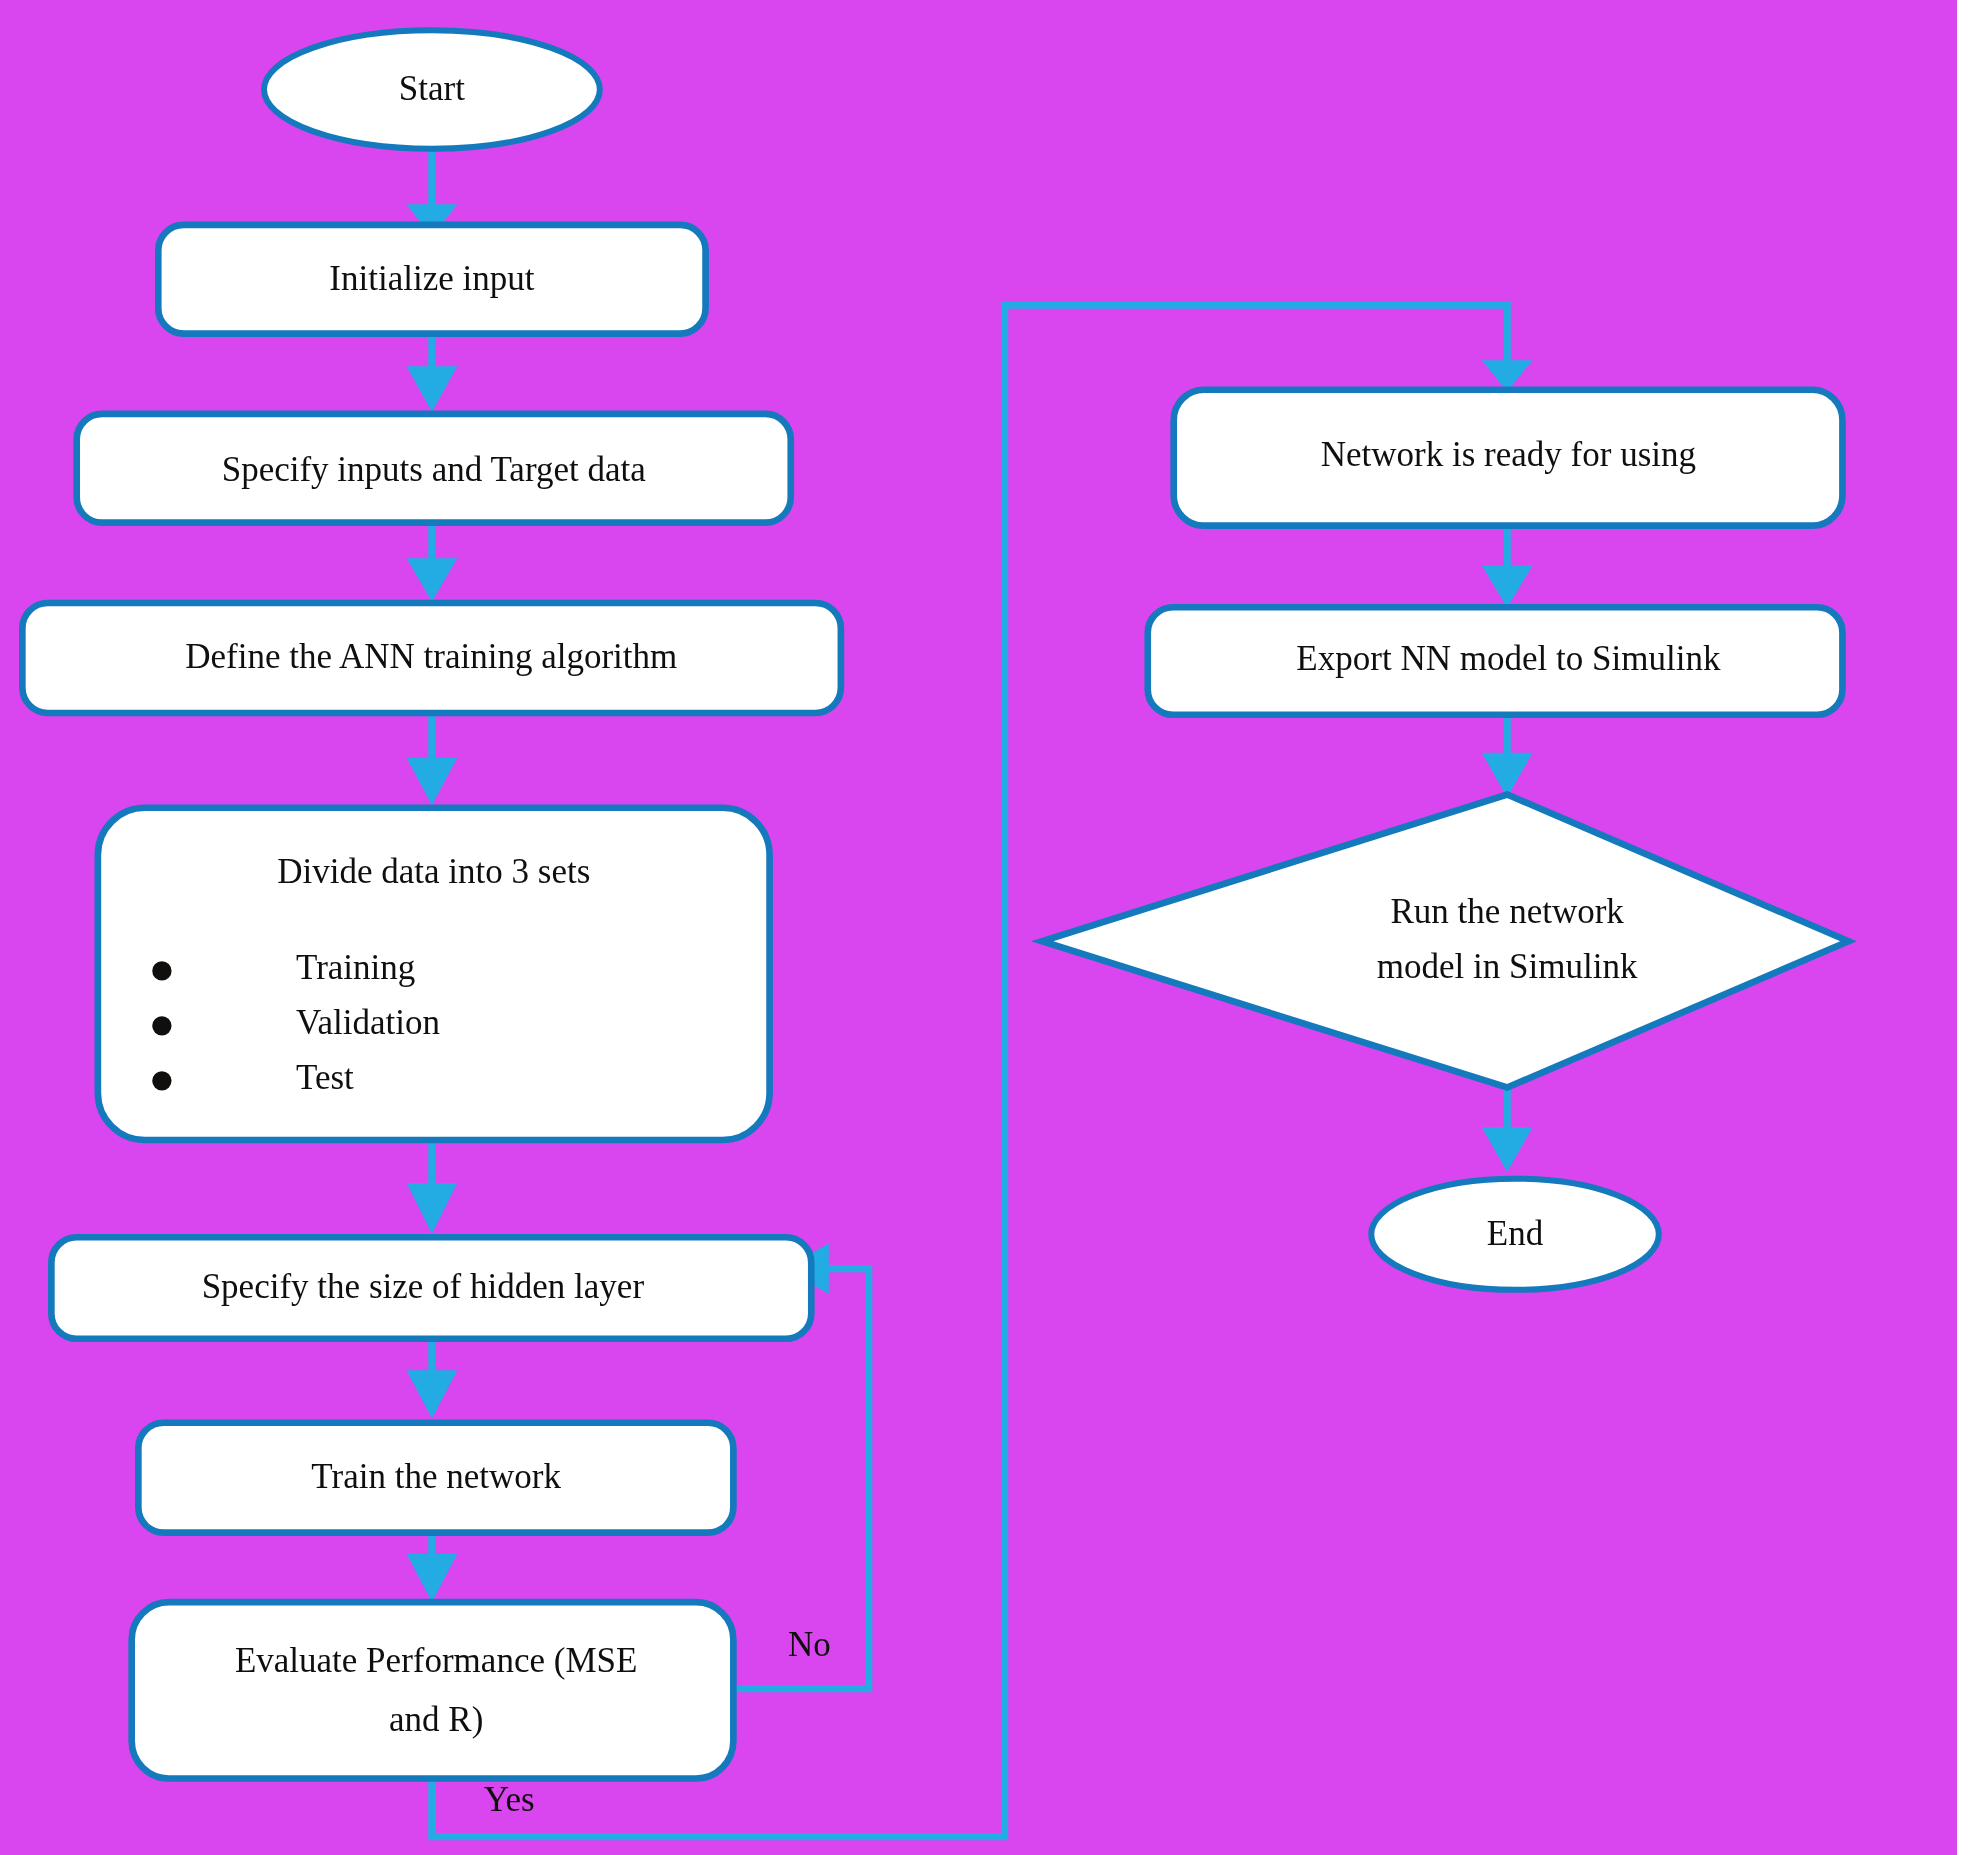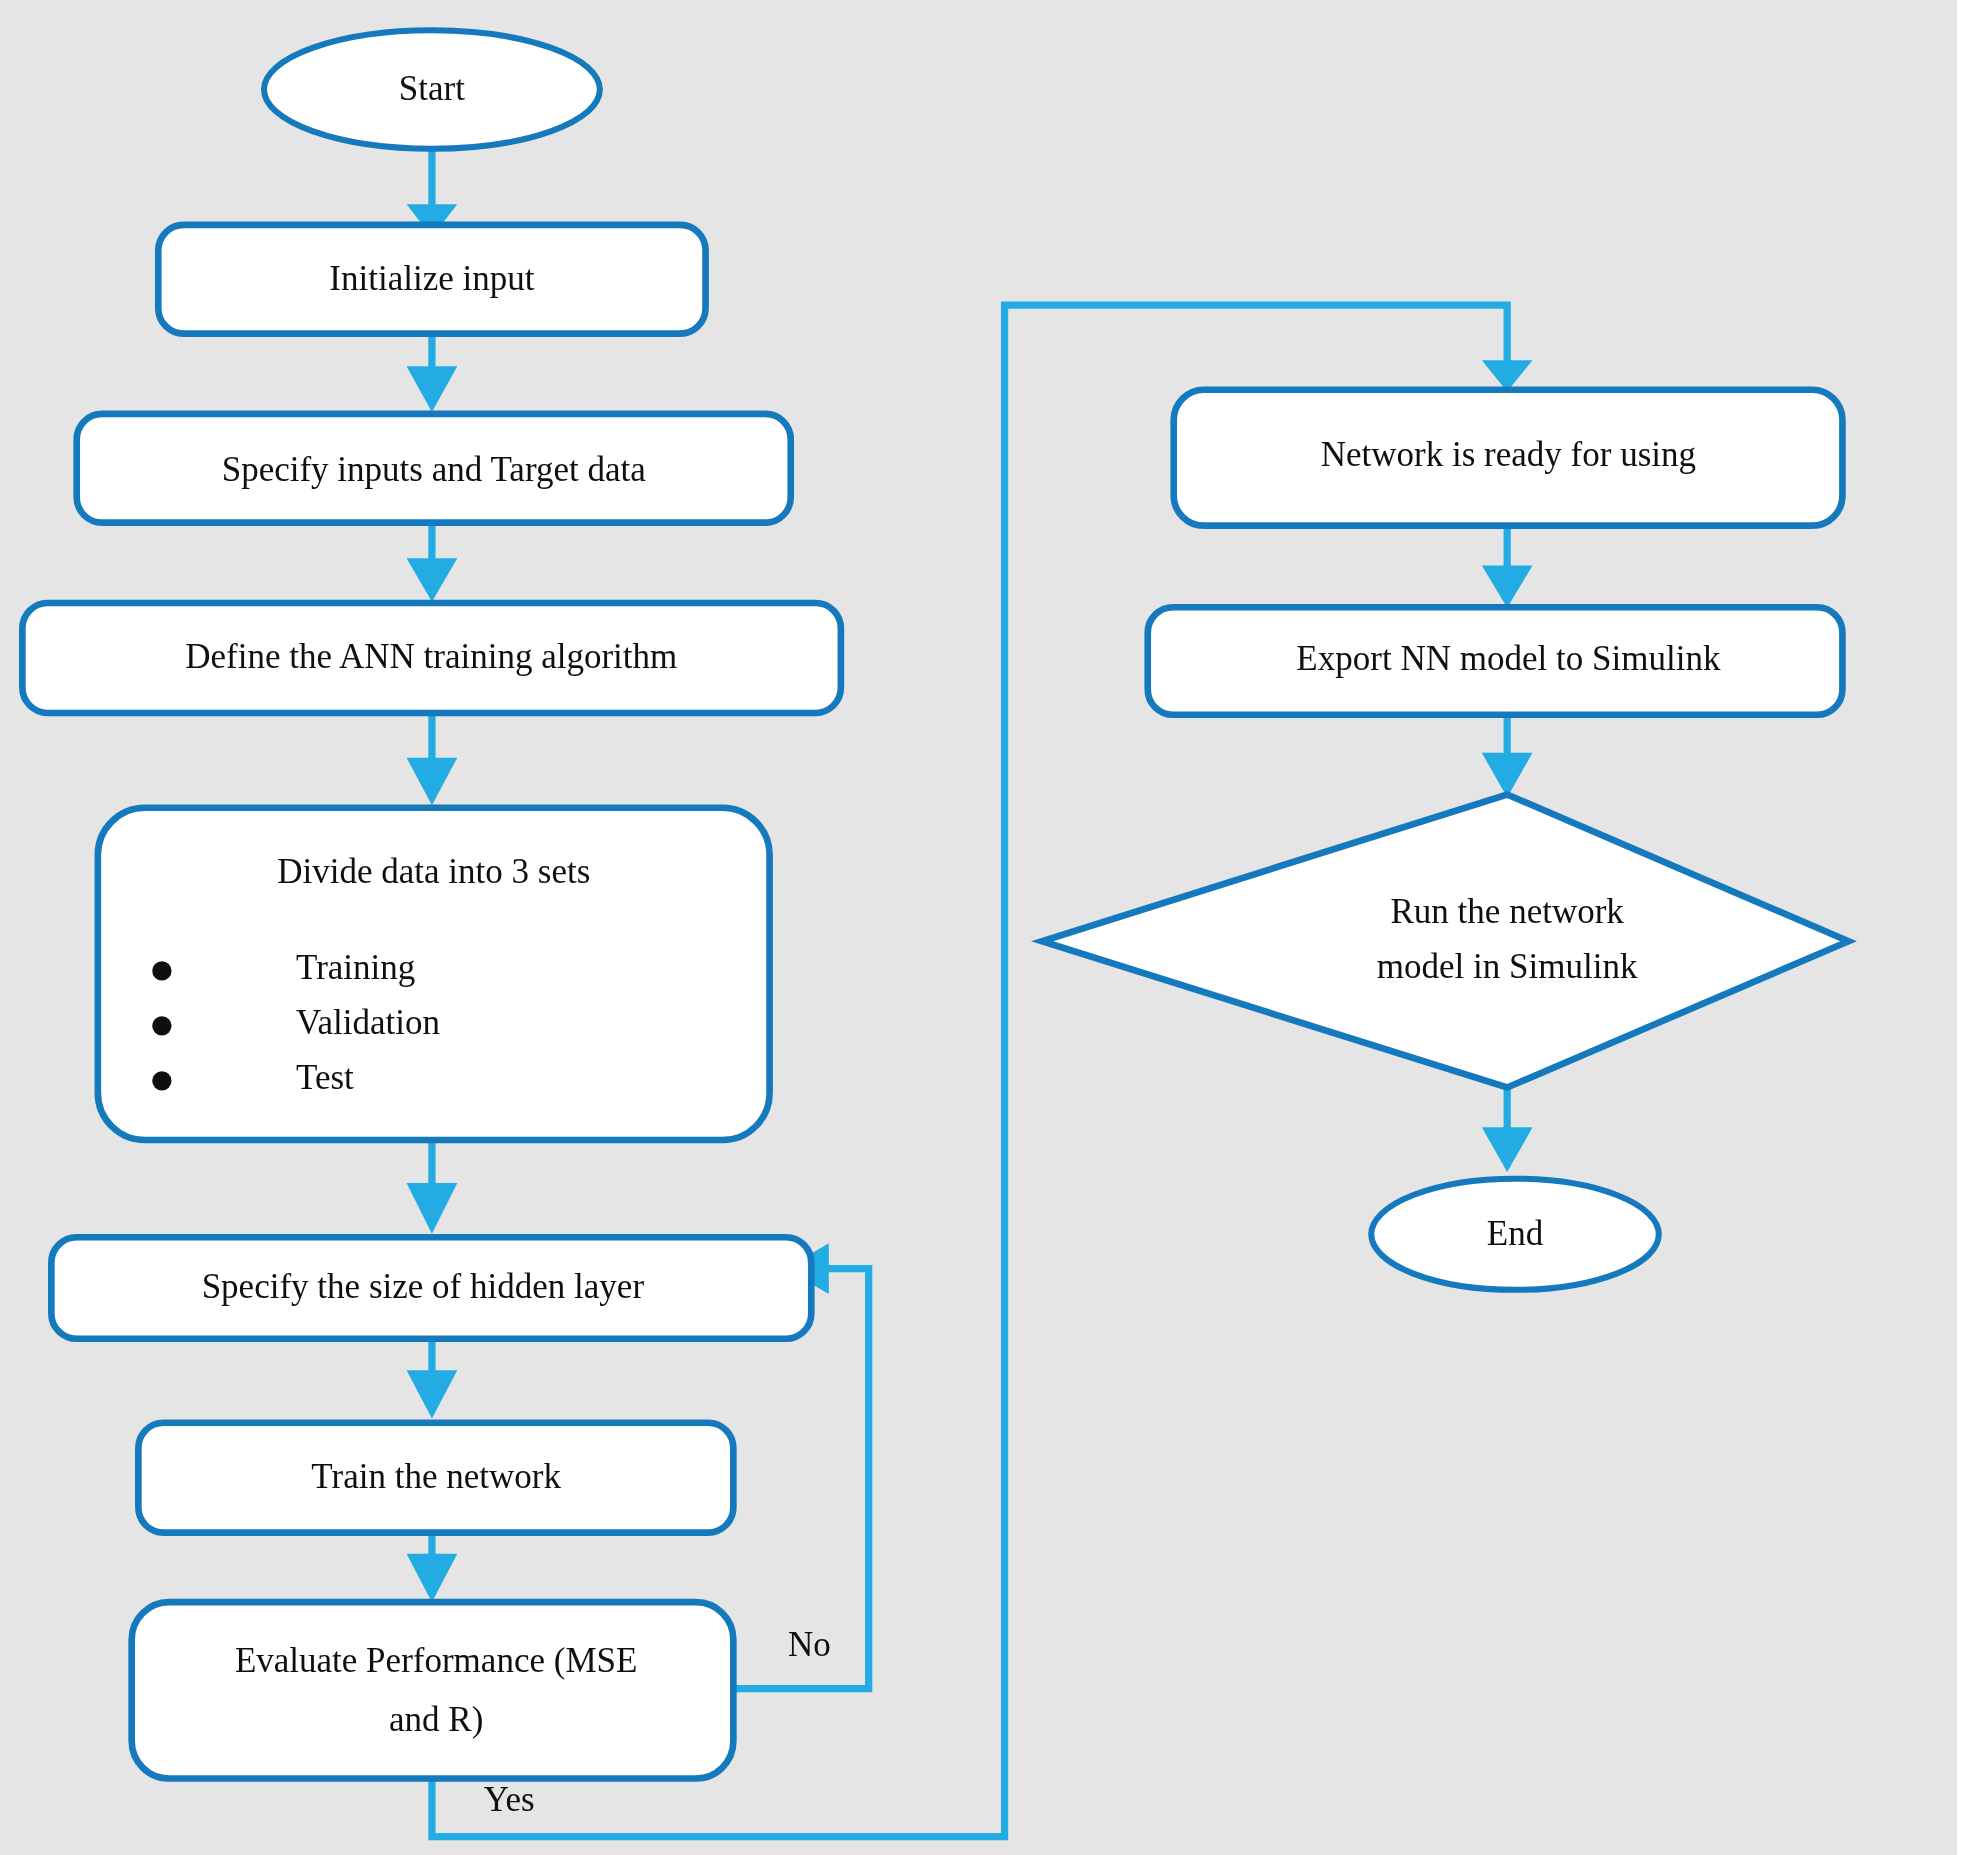--- a/index.html
+++ b/index.html
@@ -4,21 +4,21 @@
 <style>
   html, body {
     margin: 0;
     padding: 0;
     background: #ffffff;
   }
   #page {
     position: relative;
     width: 1957px;
     height: 1856px;
-    background: #e5e5e5;
+    background: #d946ef;
     overflow: hidden;
     font-family: "Liberation Serif", "DejaVu Serif", serif;
   }
   #flow {
     position: absolute;
     left: 0;
     top: 0;
     width: 1985px;
     height: 1856px;
   }

